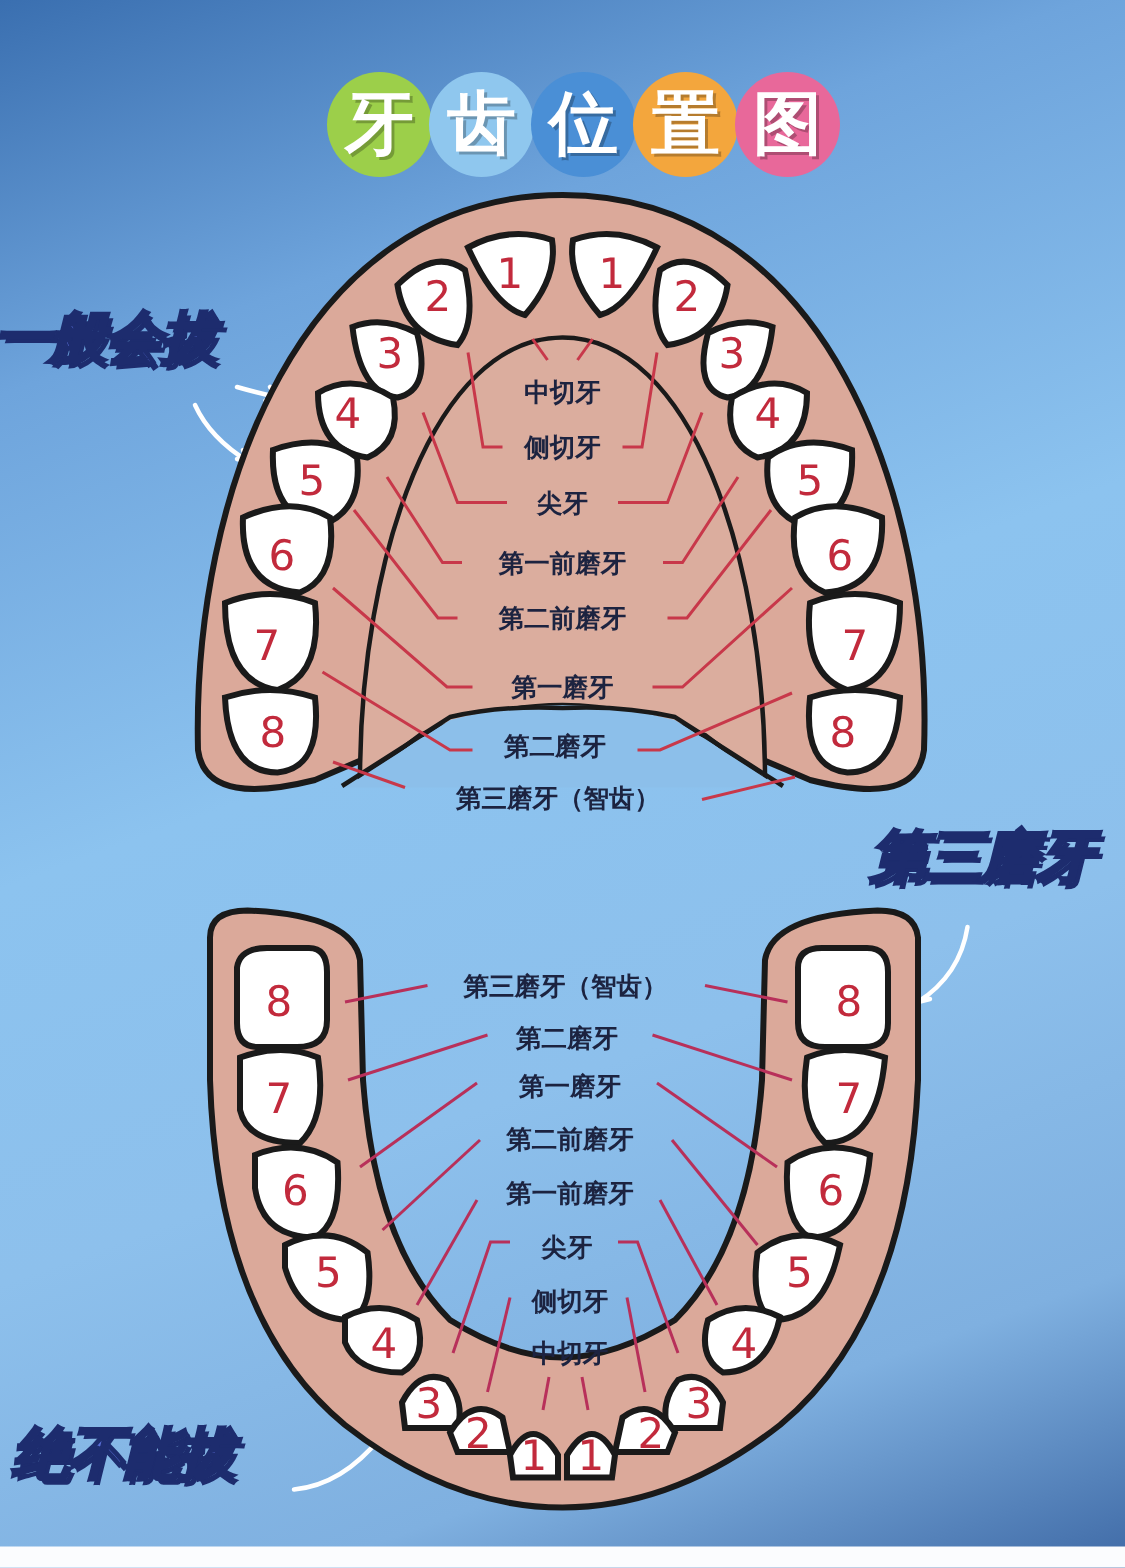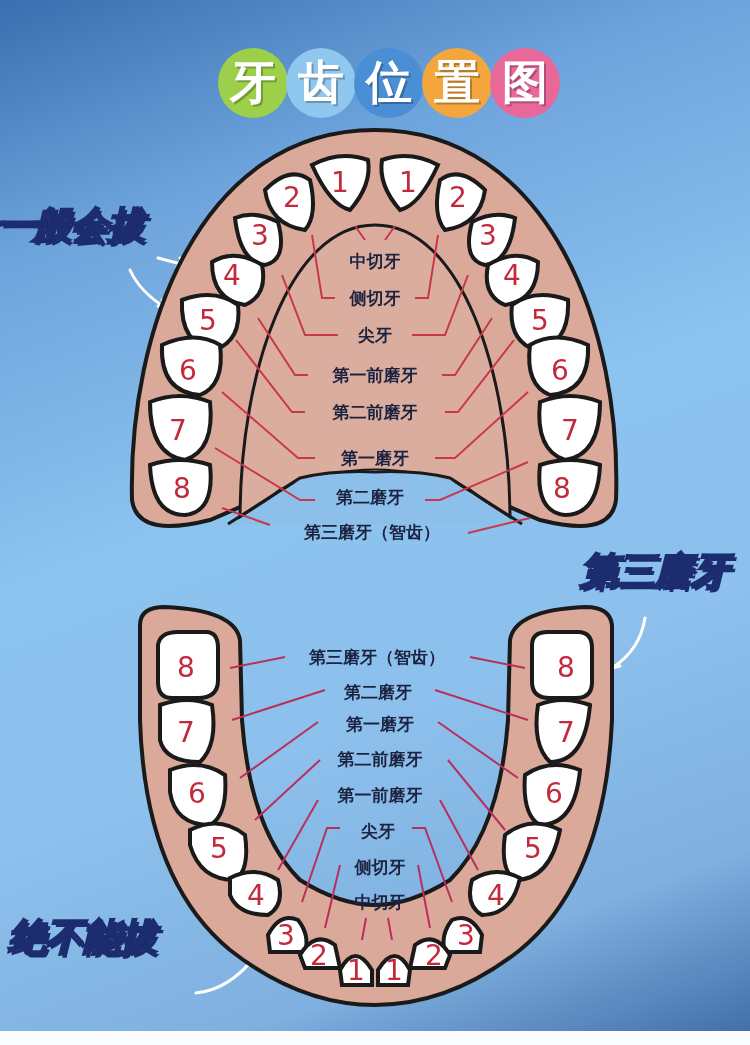--- a/index.html
+++ b/index.html
@@ -23,21 +23,21 @@
 <div class="title">
   <div class="c" style="background:#9ccf4a">牙</div>
   <div class="c" style="background:#8fc7ee">齿</div>
   <div class="c" style="background:#4a8fd6">位</div>
   <div class="c" style="background:#f3a63d">置</div>
   <div class="c" style="background:#e8689a">图</div>
 </div>
 
 <div class="callout" style="left:-4px;top:200px;">一般会拔</div>
 <div class="callout" style="left:580px;top:546px;">第三磨牙</div>
-<div class="callout" style="left:8px;top:912px;">绝不能拔</div>
+<div class="callout" style="left:8px;top:944px;">绝不能拔</div>
 
 <svg width="750" height="1045" viewBox="0 0 750 1045">
 
   <g fill="none" stroke="#ffffff" stroke-width="3" stroke-linecap="round">
     <path d="M158 258 Q172 262 186 265"></path>
       <path d="M180 258 l6 7 l-9 2"></path>
     <path d="M130 270 Q140 292 166 308"></path>
       <path d="M158 306 l8 2 l-4 -8"></path>
     <path d="M645 618 Q640 650 612 668"></path>
       <path d="M612 660 l0 8 l8 -2"></path>

